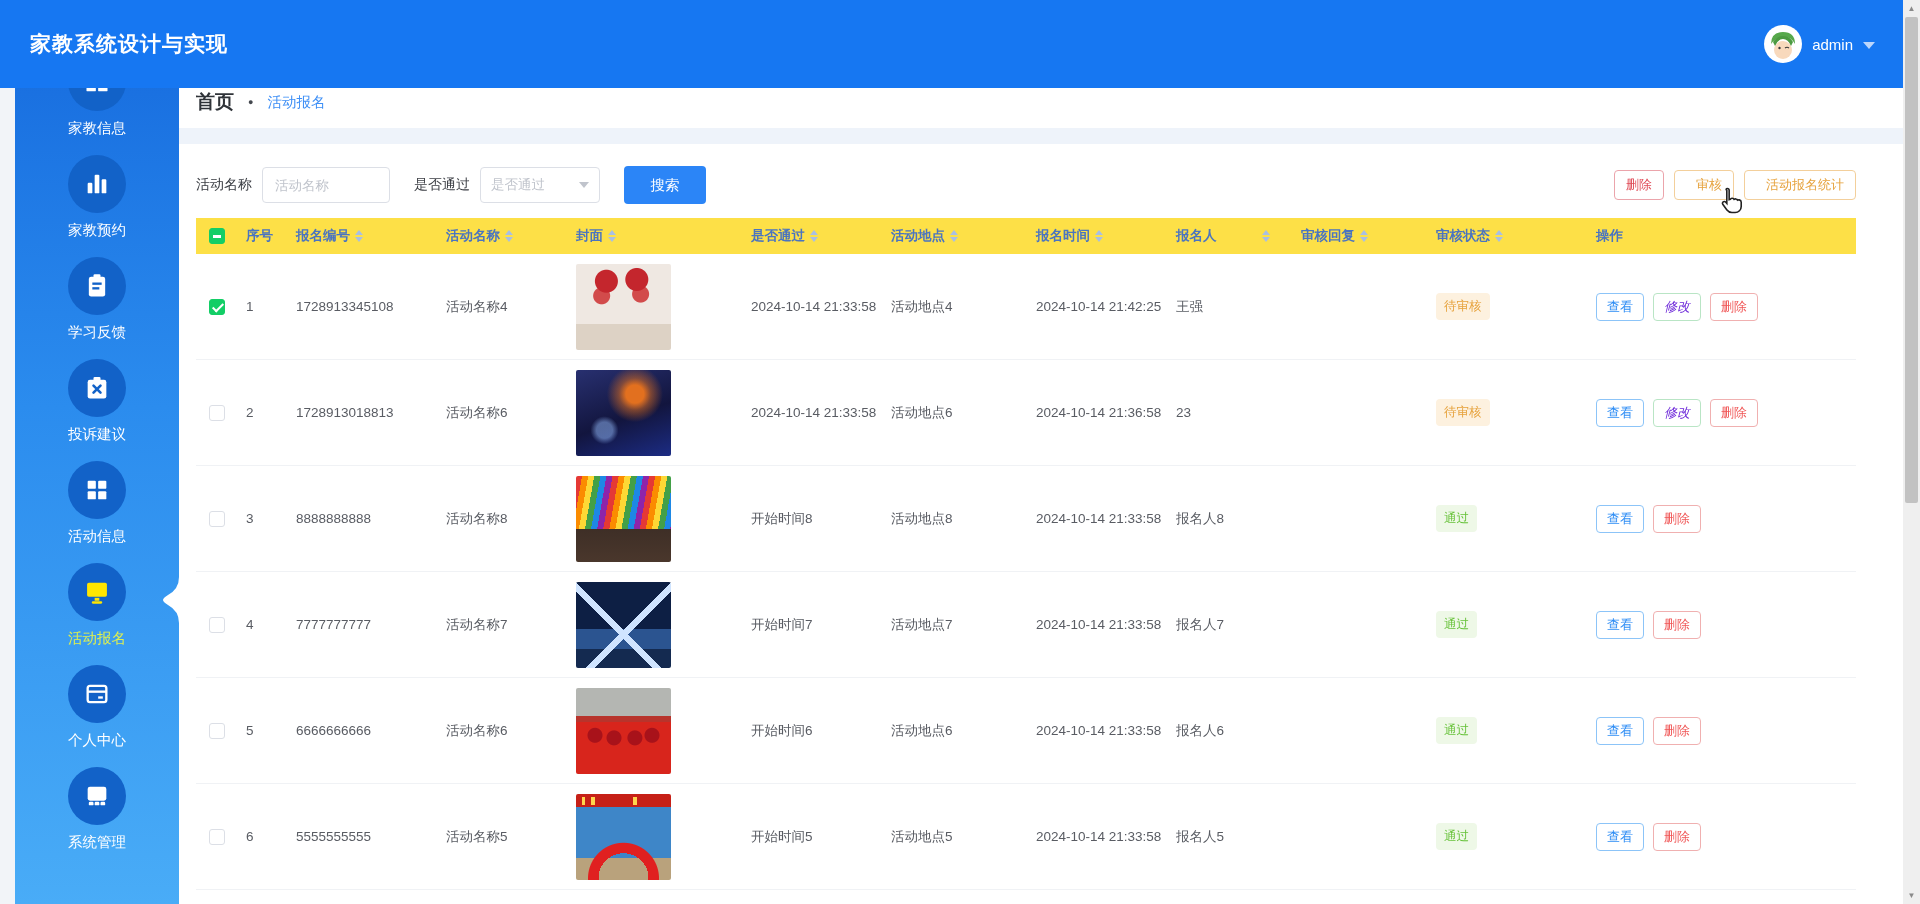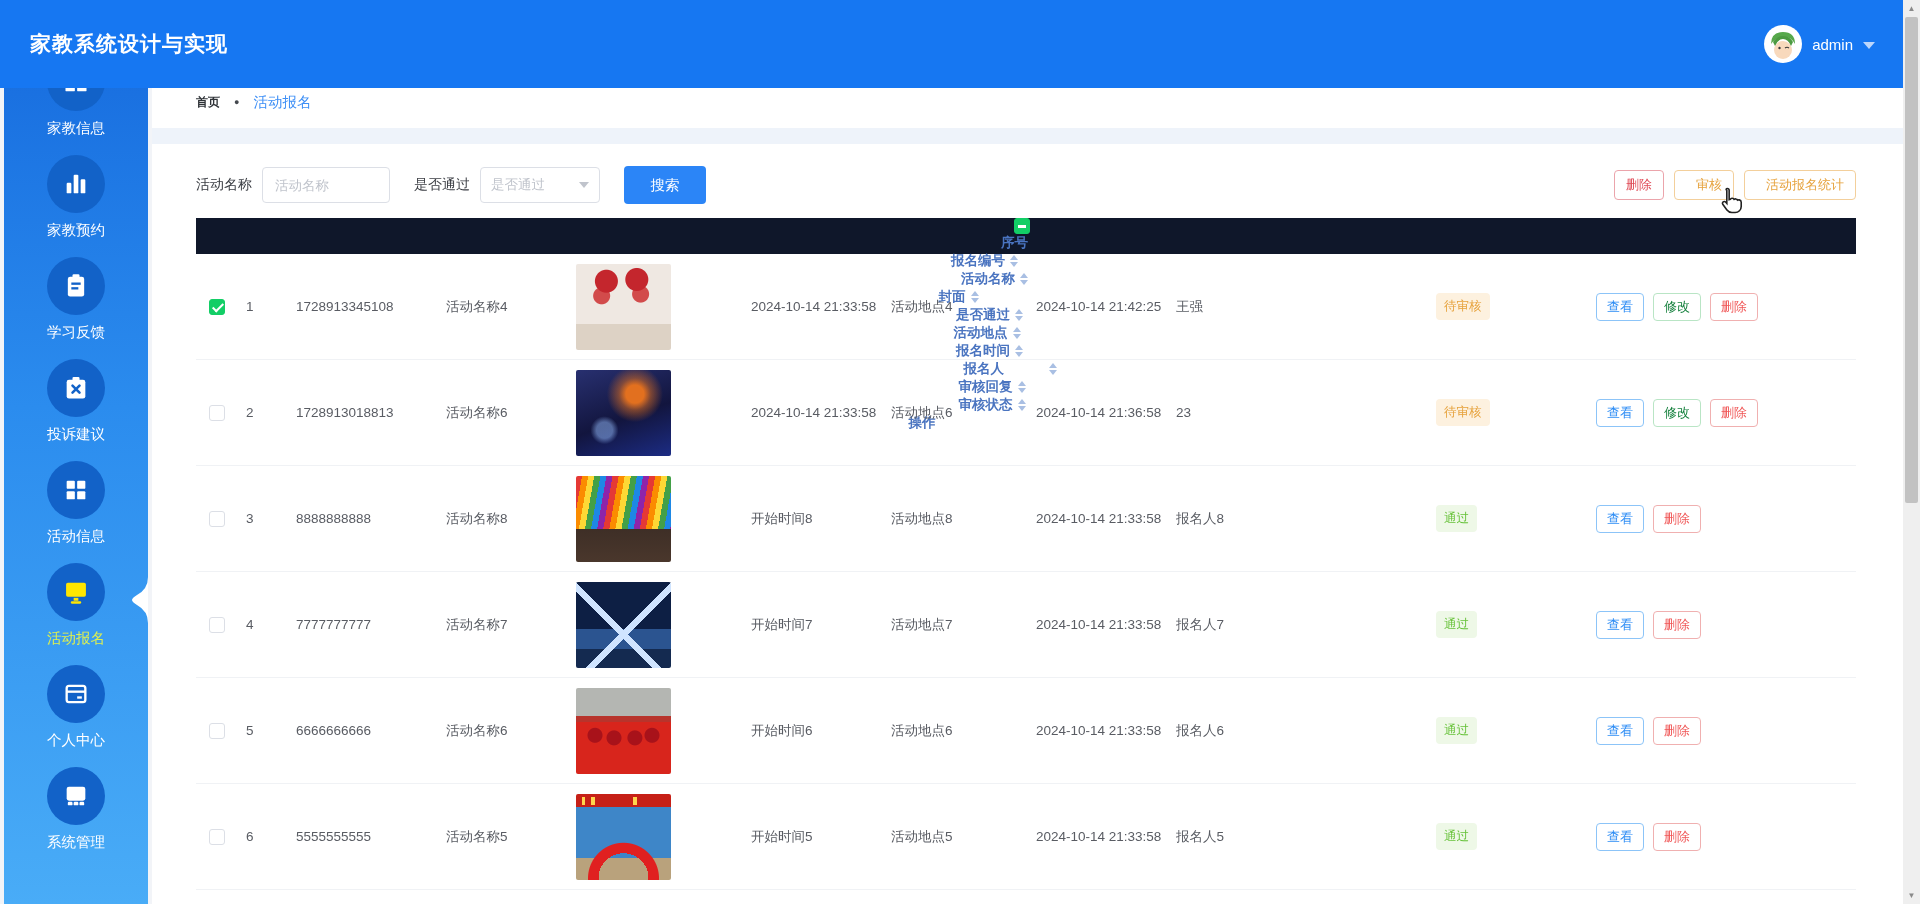--- a/index.html
+++ b/index.html
@@ -10,56 +10,56 @@
   .topbar { position:absolute; left:0; top:0; width:1903px; height:88px; background:#1677f2; z-index:30;
             display:flex; align-items:center; justify-content:space-between; padding:0 28px 0 30px; }
   .app-title { color:#fff; font-size:21px; font-weight:700; letter-spacing:1px; }
   .user-box { display:flex; align-items:center; gap:10px; }
   .avatar { width:38px; height:38px; border-radius:50%; background:#fff; overflow:hidden; position:relative; }
   .avatar svg { position:absolute; left:3px; top:3px; }
   .user-name { color:#fff; font-size:15px; }
   .user-caret { width:0; height:0; border-left:6px solid transparent; border-right:6px solid transparent; border-top:7px solid #bcd6fb; margin-top:2px; }
 
   
-  .sidebar { position:absolute; left:4px; top:0; width:144px; height:904px; background:linear-gradient(180deg,#1569dd 0%,#2b8cee 45%,#49acf7 100%); z-index:10;text-align:center; }
+  .sidebar { position:absolute; left:15px; top:0; width:164px; height:904px; background:linear-gradient(180deg,#1569dd 0%,#2b8cee 45%,#49acf7 100%); z-index:10;text-align:center; }
   .side-menu { position:absolute; left:0; top:76px; right:0; bottom:0; overflow:hidden; display:flex; flex-direction:column; align-items:center; }
   .side-item { position:relative; width:100%; display:flex; flex-direction:column; align-items:center; margin-bottom:17px; cursor:pointer; }
   .side-item:first-child { margin-top:-23px; }
   .side-icon { width:58px; height:58px; border-radius:50%; background:#1262c8; color:#fff; display:flex; align-items:center; justify-content:center; }
   .side-icon svg { width:28px; height:28px; }
   .side-label { margin-top:8px; font-size:14.5px; color:#fff; }
   .side-item.active .side-icon { color:#ffe600; }
   .side-item.active .side-label { color:#dff04f; }
   .active-arrow { position:absolute; right:0; top:14px; width:16px; height:46px; }
 
   
   .main { position:absolute; left:152px; top:76px; width:1751px; height:828px; background:#fff; }
   .crumb-bar { height:52px; display:flex; align-items:center; padding-left:44px; background:#fff; }
-  .crumb-home { font-size:12px; color:#2f3338; font-weight:700; }
+  .crumb-home { font-size:19px; color:#2f3338; font-weight:700; }
   .crumb-dot { font-size:9px; color:#44484e; margin:0 14px; }
   .crumb-cur { font-size:14.5px; color:#3e8ff6; cursor:pointer; }
   .band { height:16px; background:#eef3fa; }
 
   .filter-row { display:flex; align-items:center; padding:22px 47px 0 44px; }
   .f-label { font-size:14px; color:#3a3d43; margin-right:10px; }
   .f-input { width:128px; height:36px; border:1px solid #dcdfe6; border-radius:4px; padding:0 12px; font-size:13.5px; color:#444; outline:none; }
   .f-input::placeholder { color:#c0c4cc; }
   .f-select { width:120px; height:36px; border:1px solid #dcdfe6; border-radius:4px; padding:0 10px; font-size:13.5px; color:#c0c4cc;
               display:flex; align-items:center; justify-content:space-between; margin-right:24px; cursor:pointer; background:#fff; }
   .sel-caret { width:0; height:0; border-left:5px solid transparent; border-right:5px solid transparent; border-top:6px solid #c0c4cc; }
   .gap24 { width:24px; }
   .btn-search { width:82px; height:38px; background:#2b85f7; border:none; border-radius:4px; color:#fff; font-size:14.5px; cursor:pointer; }
   .toolbar { margin-left:auto; display:flex; gap:10px; }
   .btn-outline { height:30px; padding:0 11px; background:#fff; border-radius:4px; font-size:13px; cursor:pointer; }
   .btn-outline.danger { border:1px solid #eba4ab; color:#e04a56; }
   .btn-outline.warning { border:1px solid #f3cf9b; color:#e6a23c;padding-left:21px; }
 
   
   .table { margin:14px 47px 0 44px; width:1660px; }
-  .thead { display:flex; align-items:center; height:36px; background:#0f172a;flex-direction:column; }
+  .thead { display:flex; align-items:center; height:36px; background:#fde047; }
   .th { font-size:13.5px; font-weight:700; color:#4a74c0; display:flex; align-items:center; }
   .tr { display:flex; align-items:center; height:106px; border-bottom:1px solid #f0f2f5; background:#fff; }
   .td { font-size:13.5px; color:#595c63; display:flex; align-items:center; }
   .c-check{ width:50px; padding-left:13px; } .c-idx{ width:50px; } .c-code{ width:150px; } .c-name{ width:130px; }
   .c-cover{ width:175px;text-align:right; } .c-start{ width:140px; } .c-place{ width:145px; } .c-time{ width:140px; }
   .c-person{ width:125px;gap:40px; } .c-reply{ width:135px; } .c-status{ width:135px; } .c-op{ width:285px; padding-left:25px; }
 
   .caret { display:inline-flex; flex-direction:column; gap:2px; margin-left:5px; }
   .caret i { display:block; }
   .caret .up { width:0; height:0; border-left:4px solid transparent; border-right:4px solid transparent; border-bottom:5px solid #a9bfe3; }
@@ -69,21 +69,21 @@
   .cb.checked, .cb.ind { background:#13ce66; border-color:#13ce66; }
   .cb.checked::after { content:""; position:absolute; left:5px; top:1px; width:4px; height:9px; border:solid #fff; border-width:0 2px 2px 0; transform:rotate(45deg); }
   .cb.ind::after { content:""; position:absolute; left:3px; top:6px; width:8px; height:3px; background:#fff; }
 
   .badge { display:inline-block; padding:5px 8px; border-radius:4px; font-size:12.5px; }
   .badge.pending { background:#fdf1df; color:#e6a23c; }
   .badge.passed  { background:#eef8e7; color:#67c23a; }
 
   .btn-mini { height:28px; padding:0 10px; border-radius:4px; background:#fff; font-size:13px; margin-right:9px; cursor:pointer; }
   .btn-mini.view   { border:1px solid #8cc4f8; color:#2e8df5; }
-  .btn-mini.edit   { border:1px solid #b9e5c5; color:#15803d; }
+  .btn-mini.edit   { border:1px solid #b9e5c5; color:#6d28d9;font-style:italic; }
   .btn-mini.delete { border:1px solid #f0b0b0; color:#f05555; }
 
   
   .cover { width:95px; height:86px; border-radius:2px; background-repeat:no-repeat; }
   .cover-heart-balloons { background:
       radial-gradient(circle at 32% 20%, #c4262d 0 11px, transparent 12px),
       radial-gradient(circle at 64% 18%, #c4262d 0 11px, transparent 12px),
       radial-gradient(circle at 27% 37%, #d24b4b 0 8px, transparent 9px),
       radial-gradient(circle at 68% 35%, #d24b4b 0 8px, transparent 9px),
       linear-gradient(180deg,#efe8e2 0 70%, #ddd2c5 70% 100%); }

